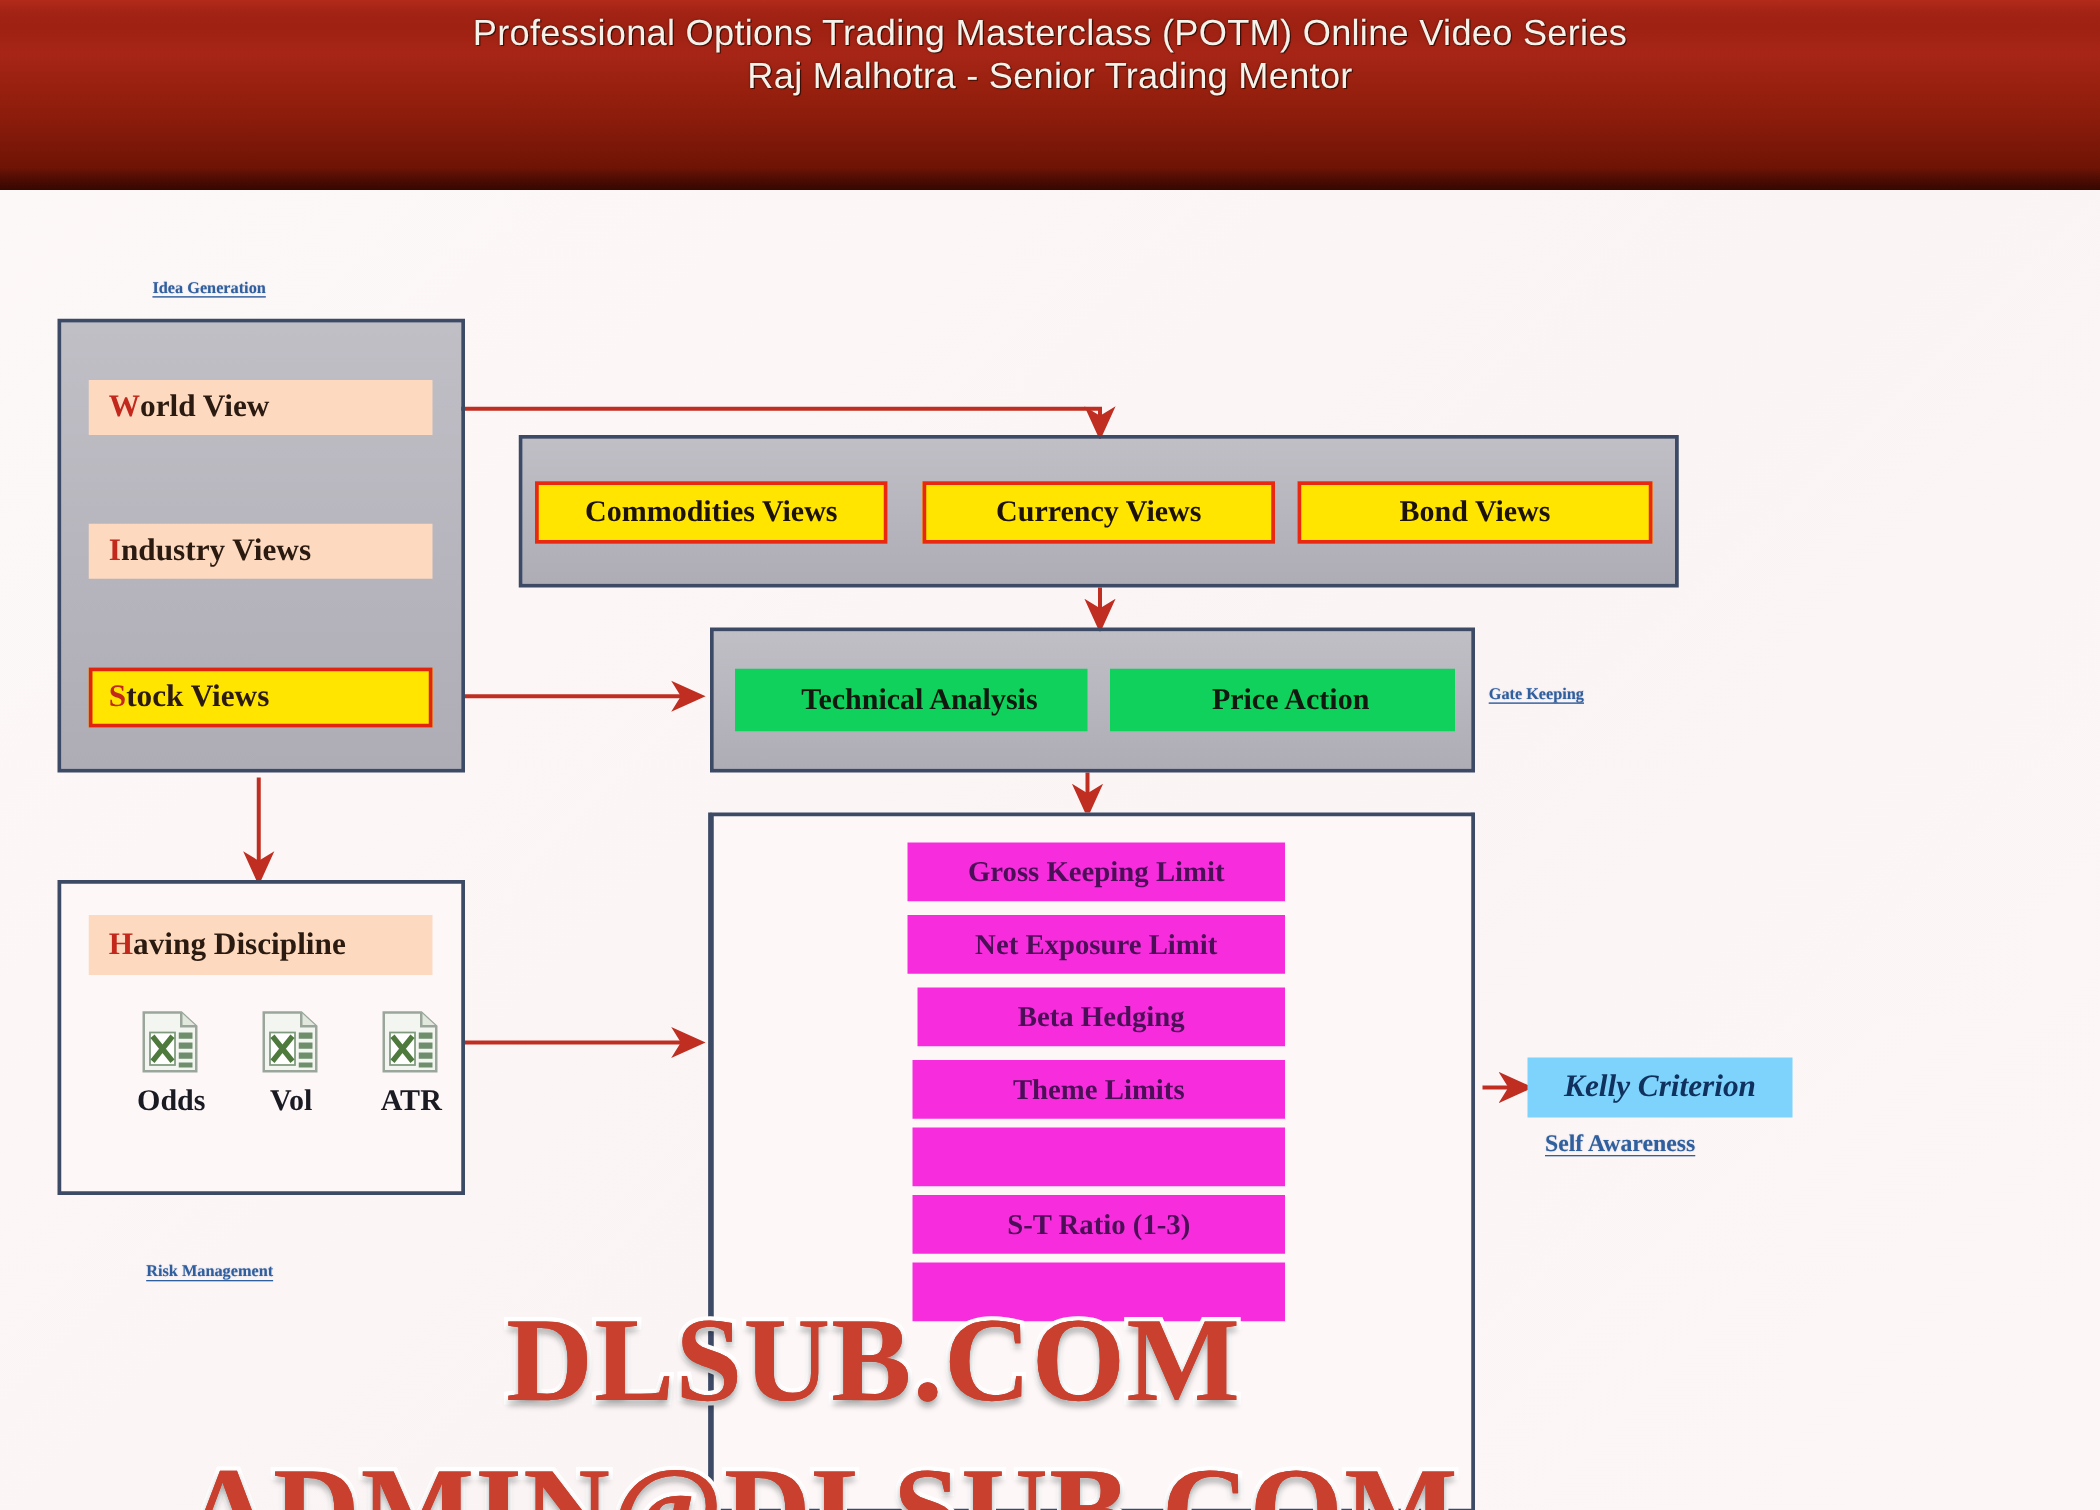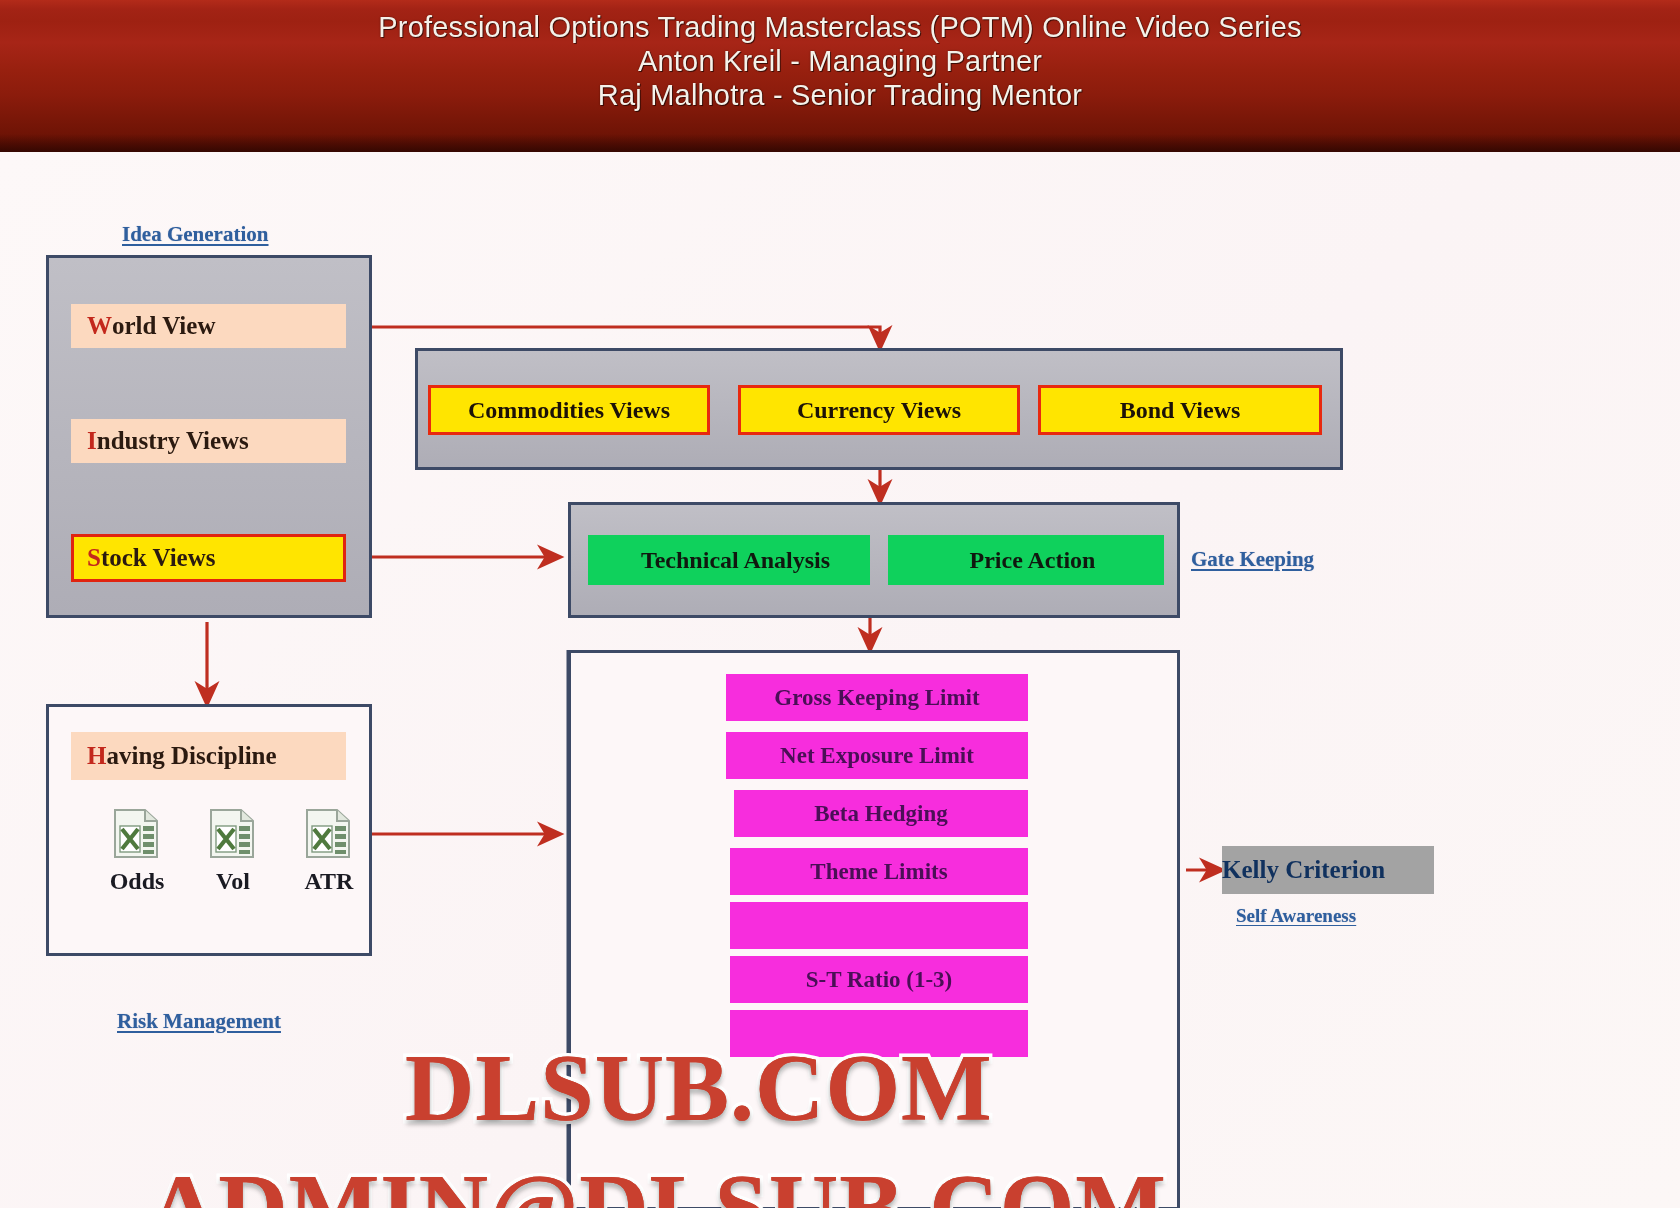--- a/index.html
+++ b/index.html
@@ -47,21 +47,21 @@
     content:""; position:absolute; inset:0;
     background: linear-gradient(135deg,#fdf8f8 0%, #fbf4f5 55%, #fcf7f6 100%);
   }
 
   
   .caption {
     position: absolute;
     color: #2f5f9e;
     font-family: "Liberation Serif", serif;
     font-weight: bold;
-    font-size: 21px;
+    font-size: 13px;
     text-decoration: underline;
     text-underline-offset: 3px;
     white-space: nowrap;
     text-shadow: 0 0 1px rgba(80,110,160,.5);
   }
 
   
   .panel {
     position: absolute;
     border: 3px solid #3d4a66;
@@ -110,23 +110,25 @@
     justify-content: center;
     padding-left: 13px;
   }
   .box.magenta {
     background: #f72ddd;
     color: #4a0f56;
     font-size: 23px;
     justify-content: center;
   }
   .box.cyan {
-    background: #a3a3a3;
+    background: #7dd3fc;
     color: #10315e;
     font-size: 25px;
+    justify-content: center;
+    font-style: italic;
   }
 
   
   .xls-group { position:absolute; display:flex; gap:38px; }
   .xls-item { display:flex; flex-direction:column; align-items:center; }
   .xls-ico { width: 58px; height: 58px; position: relative; }
   .xls-label {
     margin-top: 6px;
     font-family: "Liberation Serif", serif;
     font-weight: bold; font-size: 24px; color: #1a1a22;
@@ -160,21 +162,20 @@
   .wm2 { font-size: 96px; left: 148px; top: 1000px; }
 </style>
 </head>
 <body>
 
 <div id="root">
 
   <div class="header">
     <div class="header-inner">
       <div class="header-line l1">Professional Options Trading Masterclass (POTM) Online Video Series</div>
-      <div class="header-line">Anton Kreil - Managing Partner</div>
       <div class="header-line">Raj Malhotra - Senior Trading Mentor</div>
     </div>
   </div>
 
   <div class="canvas">
 
     <svg class="wires" viewBox="0 0 1680 1056">
       <defs>
         <marker id="ah" markerWidth="9" markerHeight="9" refX="7.2" refY="4.5" orient="auto">
           <path d="M0,0.6 L8.6,4.5 L0,8.4 L2.4,4.5 Z" fill="#bf2e20"></path>

